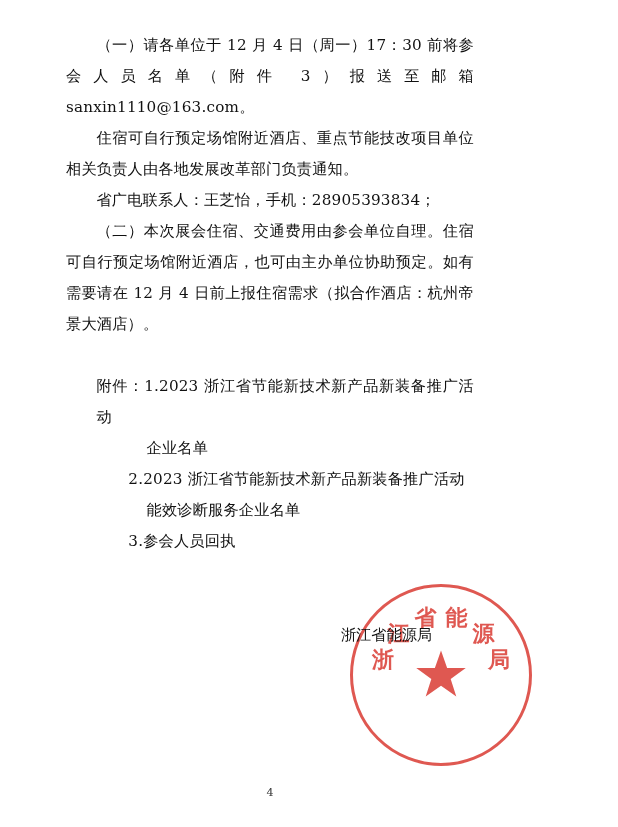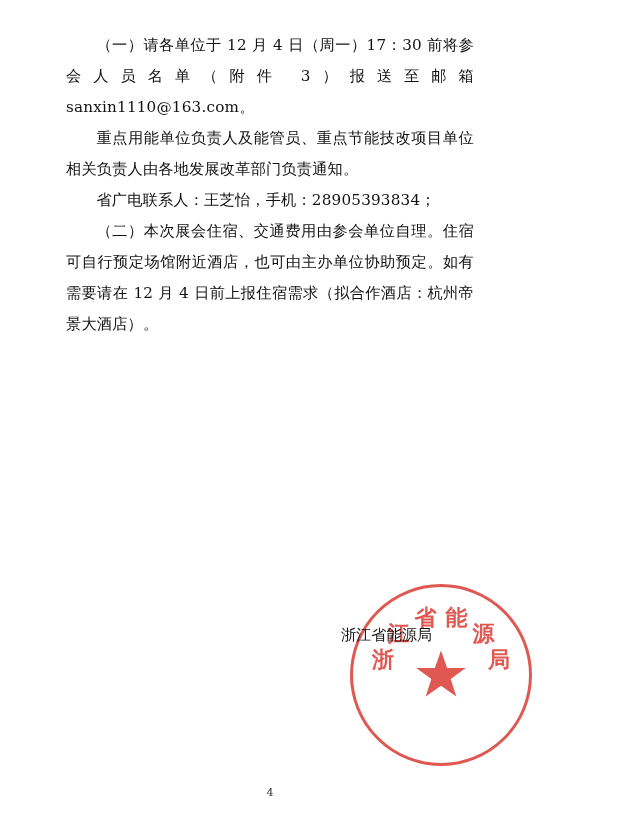--- a/index.html
+++ b/index.html
@@ -122,24 +122,31 @@
   }
 </style>
 </head>
 <body>
 
 <div class="page">
 
   <div class="doc-body">
 
     <p class="para">（一）请各单位于 12 月 4 日（周一）17：30 前将参会人员名单（附件 3）报送至邮箱 sanxin1110@163.com。</p>
-    <p class="para">重点用能单位负责人及能管员、重点节能技改项目单位相关负责人由各地发展改革部门负责通知。</p>
+    <p class="para">住宿可自行预定场馆附近酒店、重点节能技改项目单位相关负责人由各地发展改革部门负责通知。</p>
     <p class="para">省广电联系人：王芝怡，手机：28905393834；</p>
     <p class="para">（二）本次展会住宿、交通费用由参会单位自理。住宿可自行预定场馆附近酒店，也可由主办单位协助预定。如有需要请在 12 月 4 日前上报住宿需求（拟合作酒店：杭州帝景大酒店）。</p>
 
+    <div class="attach-wrap">
+      <p class="attach-line"><span>附件：</span><span>1.2023 浙江省节能新技术新产品新装备推广活动</span></p>
+      <p class="attach-line-sub">企业名单</p>
+      <p class="attach-line-indent">2.2023 浙江省节能新技术新产品新装备推广活动</p>
+      <p class="attach-line-sub">能效诊断服务企业名单</p>
+      <p class="attach-line-indent">3.参会人员回执</p>
+    </div>
 
   </div>
 
   <div class="seal">
     <div class="seal-inner">
       <svg class="star" viewBox="0 0 100 100">
         <polygon points="50,3 61.8,36.6 97.6,36.6 68.6,57.9 79.4,91.5 50,70.5 20.6,91.5 31.4,57.9 2.4,36.6 38.2,36.6" fill="#d8342c"></polygon>
       </svg>
       <div class="seal-text">
         <span class="seal-char" style="transform: rotate(-75deg) translate(0,-60px) rotate(75deg);">浙</span>

